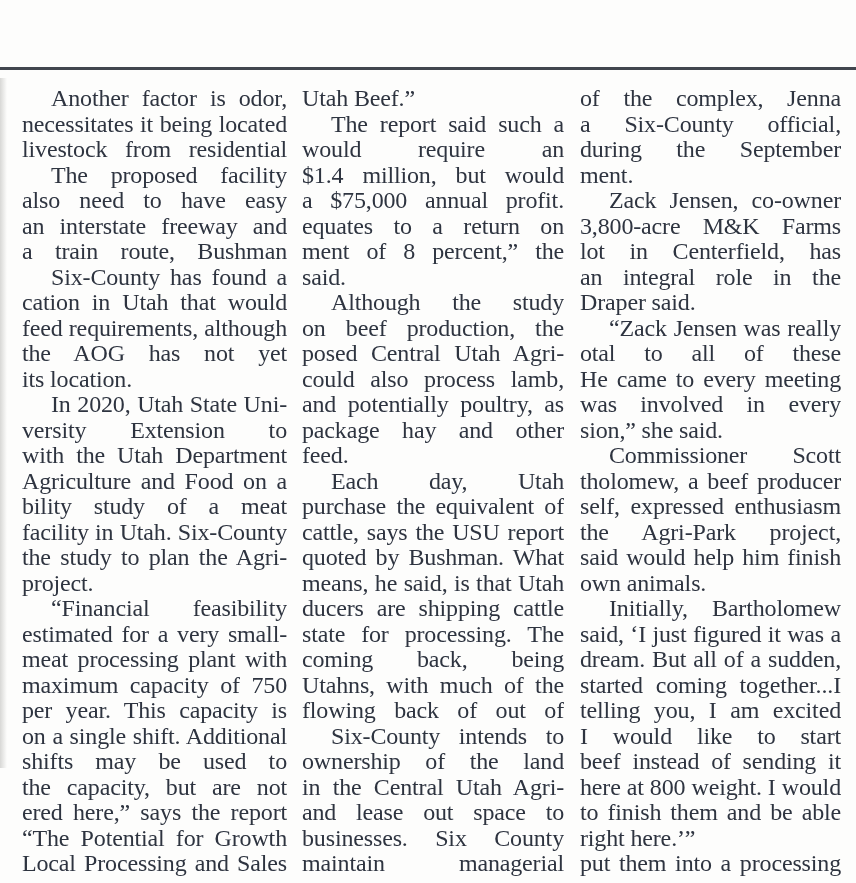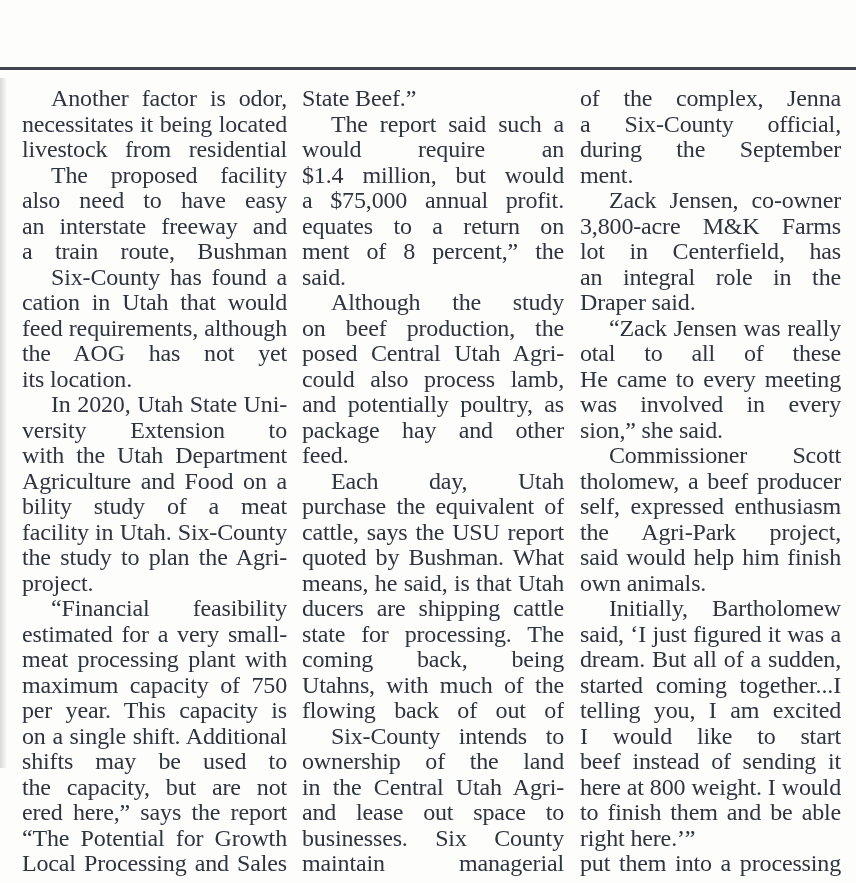--- a/index.html
+++ b/index.html
@@ -87,21 +87,21 @@
           <div class="line">on a single shift. Additional</div>
           <div class="line">shifts may be used to increase</div>
           <div class="line">the capacity, but are not consid-</div>
           <div class="line">ered here,” says the report titled,</div>
           <div class="line">“The Potential for Growth in</div>
           <div class="line">Local Processing and Sales of</div>
         </div>
       </div>
       <div class="col column-2">
         <div class="para">
-          <div class="line para-end">State Beef.”</div>
+          <div class="line para-end">Utah Beef.”</div>
         </div>
         <div class="para">
           <div class="line first-indent">The report said such a facility</div>
           <div class="line">would require an discussions of</div>
           <div class="line">$1.4 million, but would produce</div>
           <div class="line">a $75,000 annual profit. “This</div>
           <div class="line">equates to a return on invest-</div>
           <div class="line">ment of 8 percent,” the study</div>
           <div class="line para-end">said.</div>
         </div>

